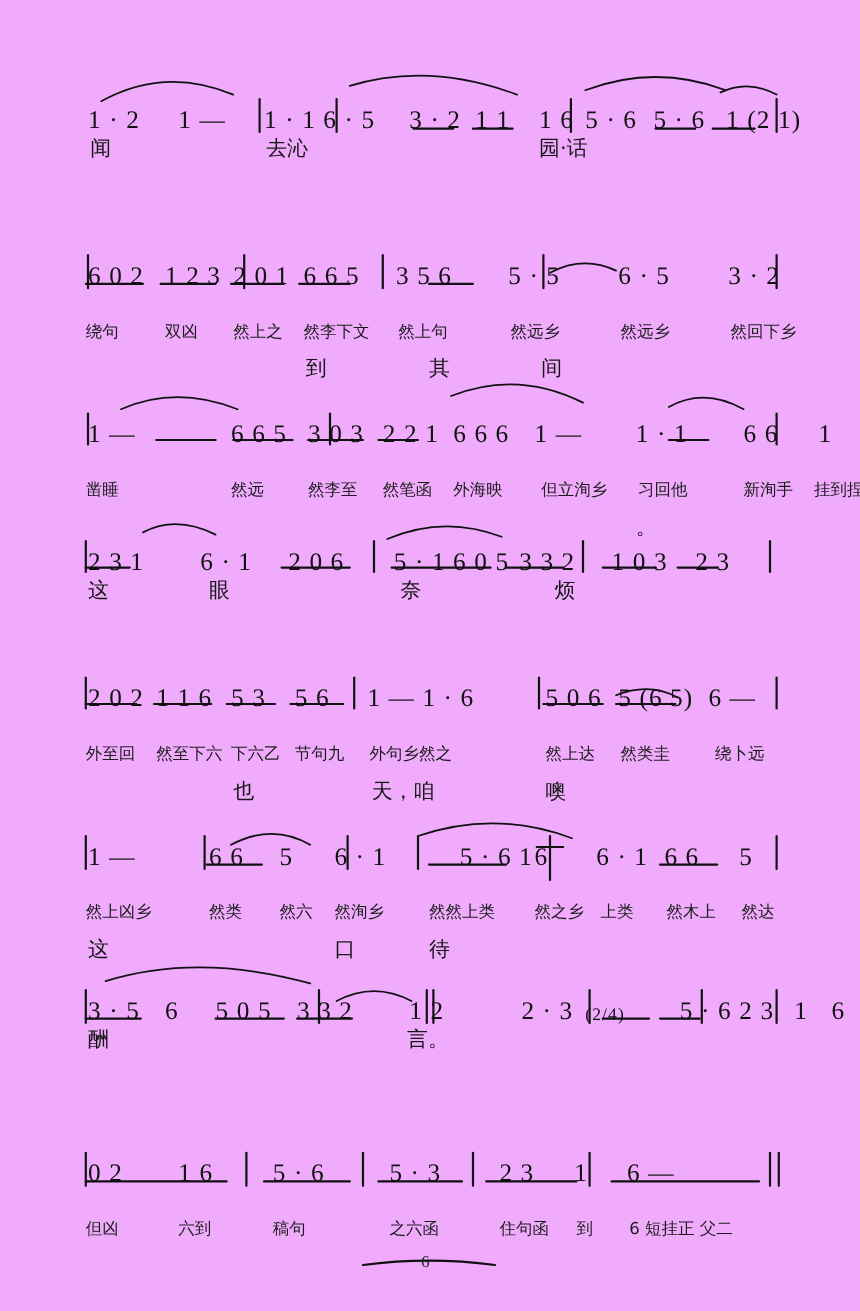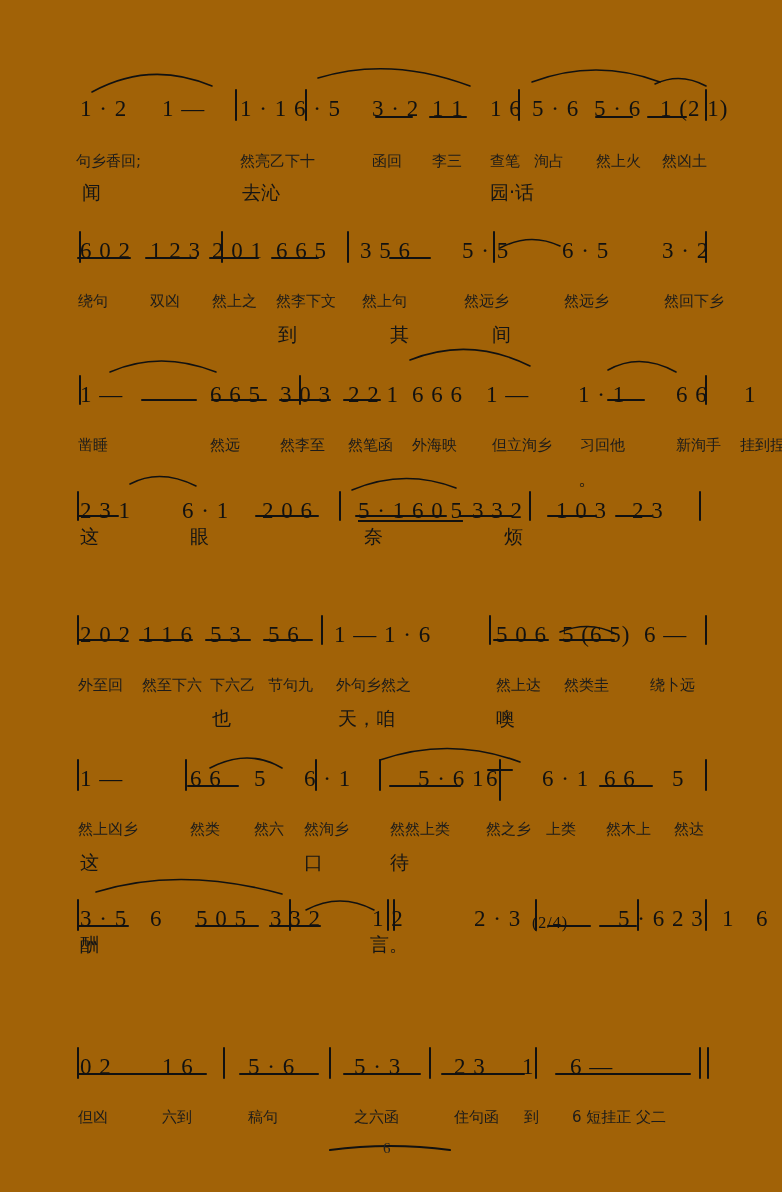--- a/index.html
+++ b/index.html
@@ -7,21 +7,21 @@
     padding: 0;
     background: #ffffff;
   }
   body {
     font-family: "Liberation Serif", serif;
   }
   .page {
     position: relative;
     width: 782px;
     height: 1192px;
-    background: #a16207;
+    background: #f0abfc;
     overflow: hidden;
   }
   .score {
     position: absolute;
     left: 0;
     top: 0;
     width: 782px;
     height: 1192px;
   }
   .num-line {
@@ -194,30 +194,20 @@
       <span class="cell num-line" style="left:8px;">1 · 2</span>
       <span class="cell num-line" style="left:90px;">1 —</span>
       <span class="cell num-line" style="left:168px;">1 · 1 6 · 5</span>
       <span class="cell num-line" style="left:300px;">3 · 2</span>
       <span class="cell num-line" style="left:360px;">1 1</span>
       <span class="cell num-line" style="left:418px;">1 6</span>
       <span class="cell num-line" style="left:460px;">5 · 6</span>
       <span class="cell num-line" style="left:522px;">5 · 6</span>
       <span class="cell num-line" style="left:588px;">1 (2 1)</span>
     </div>
-    <div class="row-gc">
-      <span class="cell gongche" style="left:4px; bottom:10px;">句乡香回;</span>
-      <span class="cell gongche" style="left:168px; bottom:10px;">然亮乙下十</span>
-      <span class="cell gongche" style="left:300px; bottom:10px;">函回</span>
-      <span class="cell gongche" style="left:360px; bottom:10px;">李三</span>
-      <span class="cell gongche" style="left:418px; bottom:10px;">查笔</span>
-      <span class="cell gongche" style="left:462px; bottom:10px;">洵占</span>
-      <span class="cell gongche" style="left:524px; bottom:10px;">然上火</span>
-      <span class="cell gongche" style="left:590px; bottom:10px;">然凶土</span>
-    </div>
     <div class="row-ly">
       <span class="cell lyric" style="left:10px;">闻</span>
       <span class="cell lyric" style="left:170px;">去沁</span>
       <span class="cell lyric" style="left:418px;">园·话</span>
     </div>
   </div>
 
   <div class="sysblock" style="left:72px; top:230px; width:650px;">
     <div class="row-notes">
       <span class="cell num-line" style="left:8px;">6 0 2</span>
@@ -272,21 +262,21 @@
     <div class="row-ly">
       <span class="cell lyric" style="left:506px;">。</span>
     </div>
   </div>
 
   <div class="sysblock" style="left:72px; top:490px; width:650px;">
     <div class="row-notes">
       <span class="cell num-line" style="left:8px;">2 3 1</span>
       <span class="cell num-line" style="left:110px;">6 · 1</span>
       <span class="cell num-line" style="left:190px;">2 0 6</span>
-      <span class="cell num-line" style="left:286px;text-decoration:underline;">5 · 1 6 0 5</span>
+      <span class="cell num-line" style="left:286px;">5 · 1 6 0 5</span>
       <span class="cell num-line" style="left:400px;">3 3 2</span>
       <span class="cell num-line" style="left:484px;">1 0 3</span>
       <span class="cell num-line" style="left:560px;">2 3</span>
     </div>
     <div class="row-ly">
       <span class="cell lyric" style="left:8px;">这</span>
       <span class="cell lyric" style="left:118px;">眼</span>
       <span class="cell lyric" style="left:292px;">奈</span>
       <span class="cell lyric" style="left:432px;">烦</span>
     </div>

